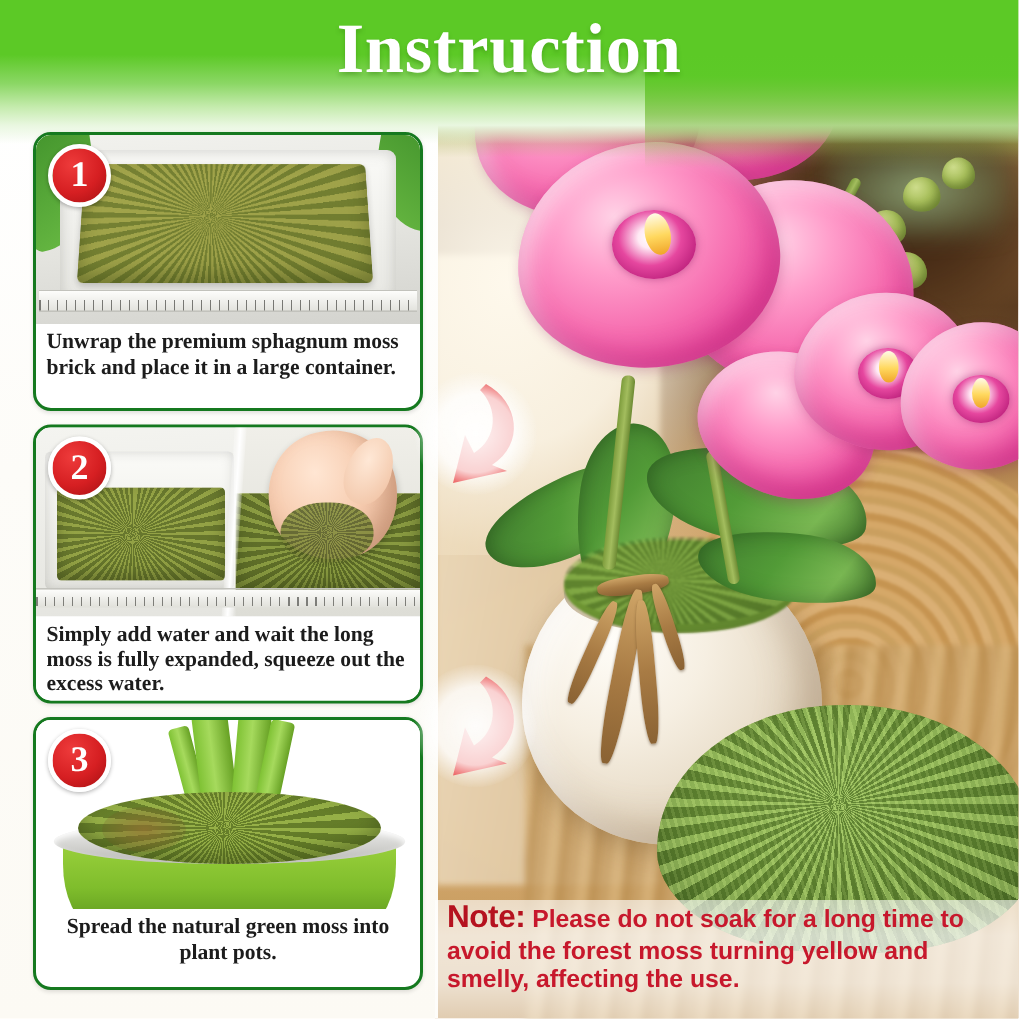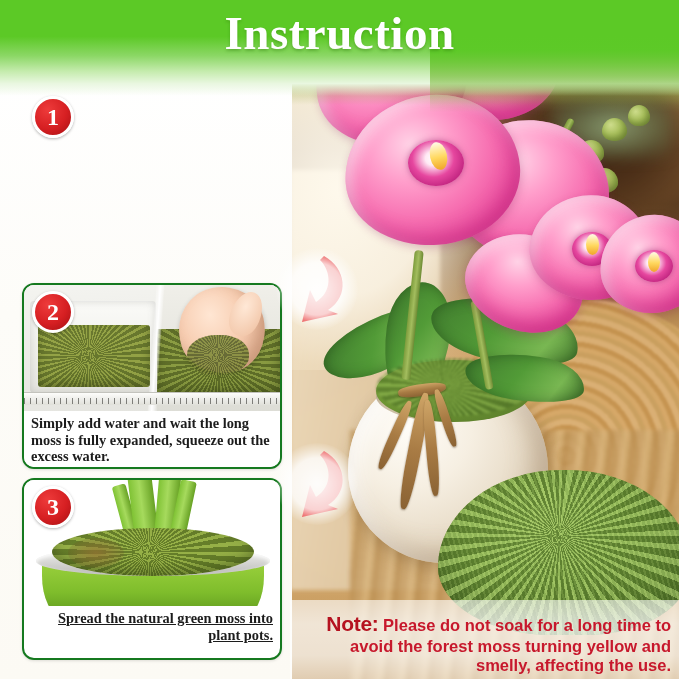--- a/index.html
+++ b/index.html
@@ -305,21 +305,21 @@
     position: relative;
     padding: 4px 7px 3px 7px;
     font-family: "Liberation Serif", serif;
     font-size: 14.4px;
     font-weight: bold;
     line-height: 1.16;
     color: #1c1c1c;
     text-align: left;
     background: #ffffff;
   }
-  .card-caption.center { text-align: right; text-decoration: underline; }
+  .card-caption.center { text-align: center; }
 
   
   .p1-bg { position: absolute; inset: 0;
     background: linear-gradient(175deg,#f2f2ee 0%, #e4e4df 55%, #d3d3ce 100%); }
   .p1-leafTL { position: absolute; left: -12px; top: -10px; width: 52px; height: 86px;
     background: linear-gradient(150deg,#3e8f2a,#6cbd45);
     border-radius: 0 0 80% 20% / 0 0 70% 30%; transform: rotate(-8deg); }
   .p1-leafTR { position: absolute; right: -16px; top: -12px; width: 46px; height: 74px;
     background: linear-gradient(210deg,#3e8f2a,#69b942);
     border-radius: 0 0 20% 80% / 0 0 30% 70%; transform: rotate(10deg); }
@@ -446,27 +446,26 @@
 
   
   .note {
     position: absolute;
     left: 290px; top: 600px;
     width: 389px; height: 79px;
     background: linear-gradient(180deg,
        rgba(255,255,255,0.62) 0%, rgba(255,255,255,0.74) 30%,
        rgba(255,255,255,0.72) 70%, rgba(255,255,255,0.55) 100%);
     box-sizing: border-box;
-    padding: 12px 8px 0 8px;
+    padding: 0 8px 0 8px;
     font-family: "Liberation Sans", sans-serif;
     font-size: 16.5px;
     line-height: 1.18;
     color: #c7182c;
     font-weight: bold;
-    text-align: right;
   }
   .note-label {
     font-family: "Liberation Sans", sans-serif;
     font-weight: bold;
     font-size: 21px;
     color: #b5121f;
     letter-spacing: -0.3px;
   }
   .note-body { font-weight: bold; }
 
@@ -541,20 +540,32 @@
 
     <div class="hero-greentop"></div>
   </div>
 
   <div class="left-wash"></div>
 
   <div class="header"></div>
   <div class="header-right-fade"></div>
   <div class="header-title">Instruction</div>
 
+  <div class="card card-1">
+    <div class="card-photo">
+      <div class="p1-bg"></div>
+      <div class="p1-leafTL"></div>
+      <div class="p1-leafTR"></div>
+      <div class="p1-tray"></div>
+      <div class="p1-brick"></div>
+      <div class="p1-ruler"></div>
+      <div class="p1-ruler-ticks"></div>
+    </div>
+    <div class="card-caption">Unwrap the premium sphagnum moss brick and place it in a large container.</div>
+  </div>
   <div class="badge badge-1">1</div>
 
   <div class="card card-2">
     <div class="card-photo">
       <div class="p2-bg"></div>
       <div class="p2-left">
         <div class="p2-tray"></div>
         <div class="p2-moss"></div>
       </div>
       <div class="p2-right">

